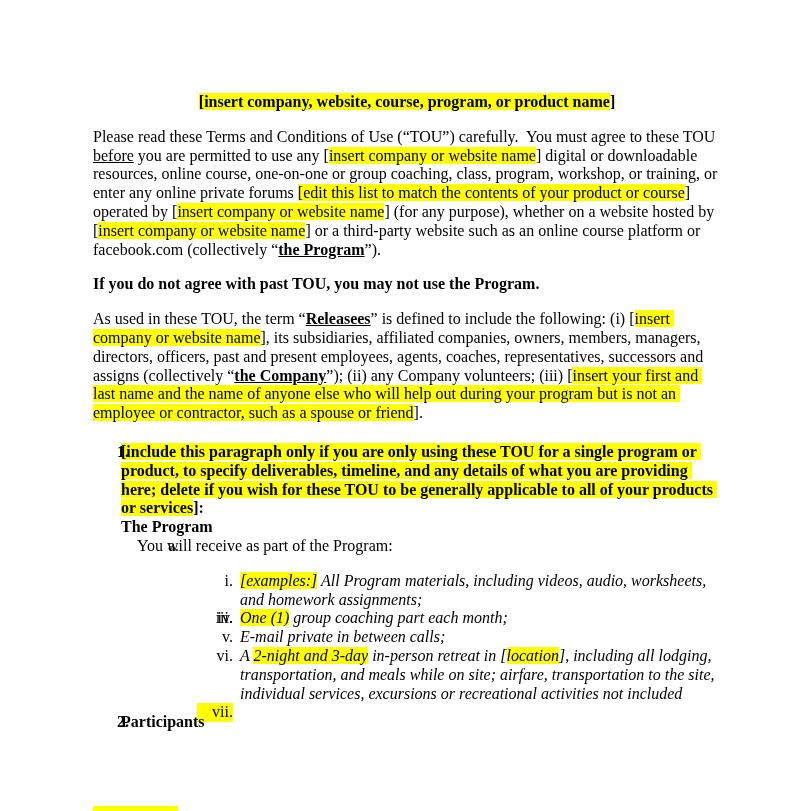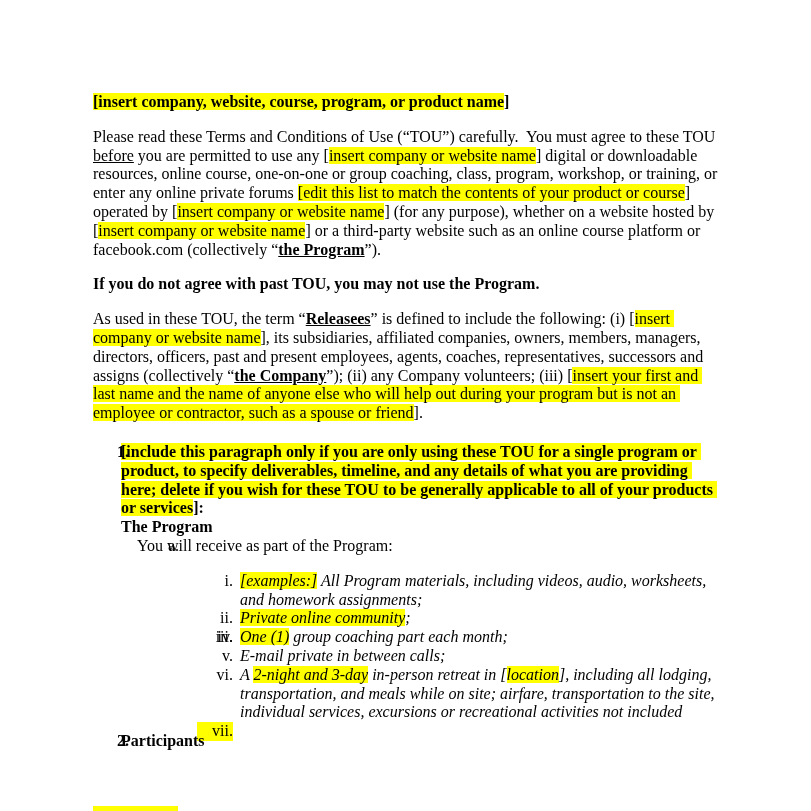--- a/index.html
+++ b/index.html
@@ -15,21 +15,21 @@
     line-height: 18.8px;
     color: #000000;
   }
   .doc {
     position: absolute;
     left: 93px;
     top: 93px;
     width: 628px;
   }
   .block { position: relative; white-space: pre-wrap; }
-  .t-title { text-align: left; }
+  .t-title { text-align: center; }
   .marker { position: absolute; top: 0; }
   .lvl1 .txt { display: block; margin-left: 28px; }
   .lvl1 .marker { left: 24px; }
   .lvl2 .txt { display: block; margin-left: 44px; }
   .lvl2 .marker { left: 75px; }
   .lvl3 .txt { display: block; margin-left: 147px; font-style: italic; }
   .lvl3 .marker { left: 104px; width: 36px; text-align: right; }
   .hl { background: #ffff00; }
   .b { font-weight: bold; }
   .u { text-decoration: underline; }
@@ -48,21 +48,20 @@
 <div class="page">
   <div class="doc">
       <div class="block t-title"><span class="txt"><span class="run hl b">[insert company, website, course, program, or product name</span><span class="run b">]</span></span></div>
       <div class="block t-para" style="margin-top: 16px;"><span class="txt"><span class="run">Please read these Terms and Conditions of Use (“TOU”) carefully.  You must agree to these TOU </span><span class="run u">before</span><span class="run"> you are permitted to use any [</span><span class="run hl">insert company or website name</span><span class="run">] digital or downloadable resources, online course, one-on-one or group coaching, class, program, workshop, or training, or enter any online private forums </span><span class="run hl">[edit this list to match the contents of your product or course</span><span class="run">] operated by [</span><span class="run hl">insert company or website name</span><span class="run">] (for any purpose), whether on a website hosted by [</span><span class="run hl">insert company or website name</span><span class="run">] or a third-party website such as an online course platform or facebook.com (collectively “</span><span class="run b u">the Program</span><span class="run">”).</span></span></div>
       <div class="block t-para" style="margin-top: 16px;"><span class="txt"><span class="run b">If you do not agree with past TOU, you may not use the Program.</span></span></div>
       <div class="block t-para" style="margin-top: 16px;"><span class="txt"><span class="run">As used in these TOU, the term “</span><span class="run b u">Releasees</span><span class="run">” is defined to include the following: (i) [</span><span class="run hl">insert company or website name</span><span class="run">], its subsidiaries, affiliated companies, owners, members, managers, directors, officers, past and present employees, agents, coaches, representatives, successors and assigns (collectively “</span><span class="run b u">the Company</span><span class="run">”); (ii) any Company volunteers; (iii) [</span><span class="run hl">insert your first and last name and the name of anyone else who will help out during your program but is not an employee or contractor, such as a spouse or friend</span><span class="run">].</span></span></div>
       <div class="block lvl1" style="margin-top: 20px;"><span class="marker b">1.</span><span class="txt"><span class="run hl b">[include this paragraph only if you are only using these TOU for a single program or product, to specify deliverables, timeline, and any details of what you are providing here; delete if you wish for these TOU to be generally applicable to all of your products or services</span><span class="run b">]:</span></span></div>
       <div class="block lvl1"><span class="txt"><span class="run b">The Program</span></span></div>
       <div class="block lvl2"><span class="marker">a.</span><span class="txt"><span class="run">You will receive as part of the Program:</span></span></div>
       <div class="block lvl3" style="margin-top: 16px;"><span class="marker">i.</span><span class="txt"><span class="run hl">[examples:]</span><span class="run"> All Program materials, including videos, audio, worksheets, and homework assignments;</span></span></div>
-      <div class="block lvl3"><span class="marker">ii.</span><span class="txt"><span class="run hl">Private online community</span><span class="run">;</span></span></div>
       <div class="block lvl3"><span class="marker">iii.</span></div>
       <div class="block lvl3"><span class="marker">iv.</span><span class="txt"><span class="run hl">One (1)</span><span class="run"> group coaching part each month;</span></span></div>
       <div class="block lvl3"><span class="marker">v.</span><span class="txt"><span class="run">E-mail private in between calls;</span></span></div>
       <div class="block lvl3"><span class="marker">vi.</span><span class="txt"><span class="run">A </span><span class="run hl">2-night and 3-day</span><span class="run"> in-person retreat in [</span><span class="run hl">location</span><span class="run">], including all lodging, transportation, and meals while on site; airfare, transportation to the site, individual services, excursions or recreational activities not included</span></span></div>
       <div class="block lvl3"><span class="marker hl">vii.</span></div>
       <div class="block lvl1" style="margin-top: 10px;"><span class="marker b">2.</span><span class="txt"><span class="run b">Participants</span></span></div>
     </div>
   <div class="sliver"></div>
 </div>
 

